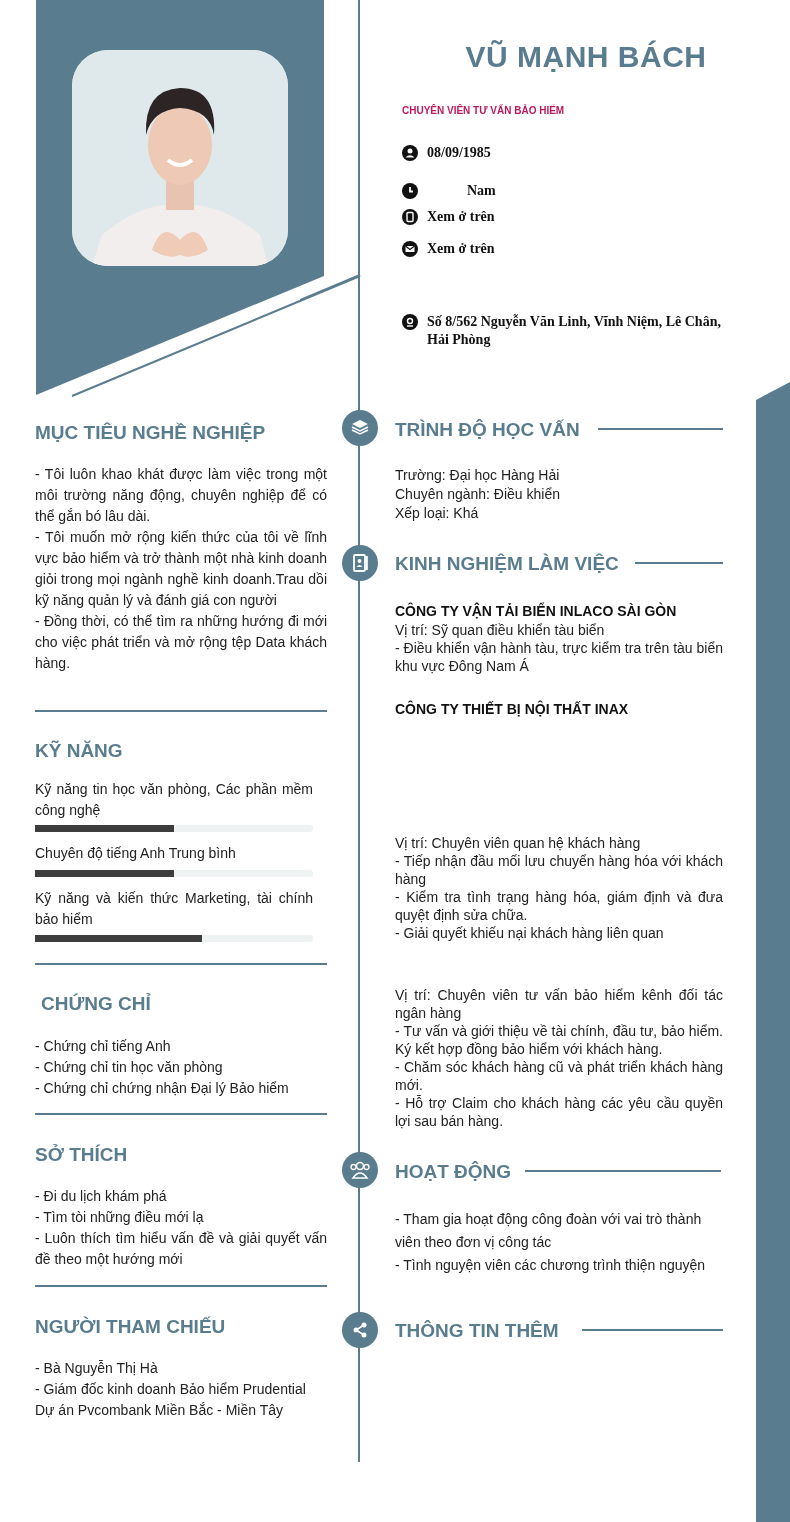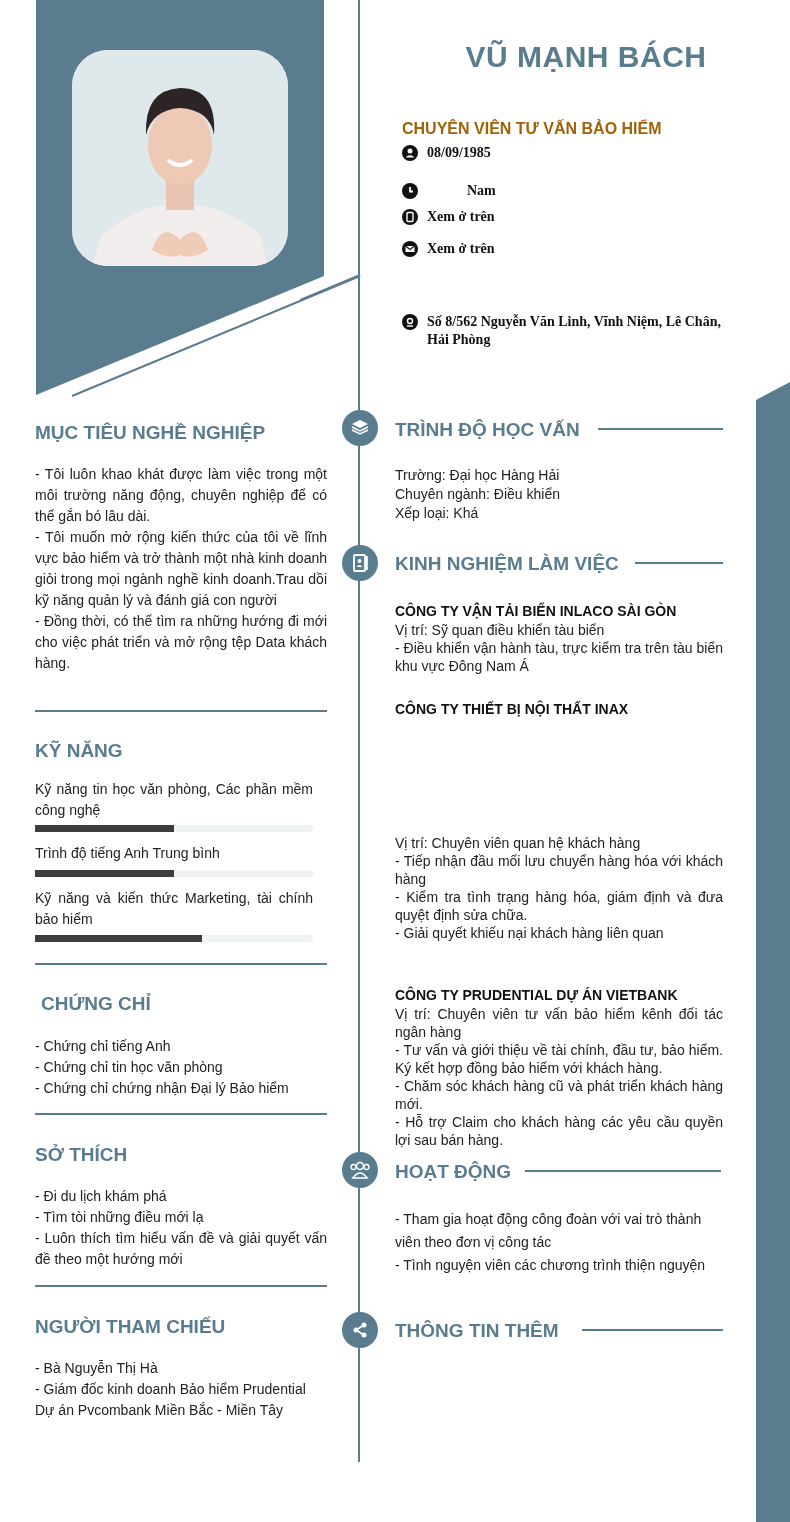--- a/index.html
+++ b/index.html
@@ -4,21 +4,21 @@
 <style>
   html, body { margin:0; padding:0; background:#ffffff; }
   body { width:790px; height:1522px; position:relative; overflow:hidden; font-family:"Liberation Sans", sans-serif; color:#222; }
   .abs { position:absolute; }
   .left-panel { position:absolute; left:36px; top:0; width:288px; height:395px; }
   .left-panel svg { position:absolute; left:0; top:0; }
   .photo { position:absolute; left:72px; top:50px; width:216px; height:216px; border-radius:36px; overflow:hidden; background:#dde7ea; }
   .timeline { position:absolute; left:358px; top:0; width:2px; height:1462px; background:#5a7c8f; }
   .right-bar { position:absolute; left:756px; top:405px; width:34px; height:1117px; background:#5a7c8f; }
   .name { position:absolute; left:400px; top:40px; width:372px; text-align:center; font-size:30px; font-weight:bold; color:#5a7c8f; letter-spacing:0.5px; }
-  .job-title { position:absolute; left:402px; top:120px; font-size:16px; font-weight:bold; color:#a16207; }
+  .job-title { position:absolute; left:402px; top:105px; font-size:10px; font-weight:bold; color:#be185d; }
   .info-row { position:absolute; left:402px; display:flex; align-items:flex-start; font-size:14px; font-weight:bold; color:#111; line-height:18px;font-family:Liberation Serif, serif; }
   .info-row .ico { width:16px; height:16px; border-radius:50%; background:#111; margin-right:9px; margin-top:1px; flex-shrink:0; position:relative; }
   .sec-title { position:absolute; font-size:19px; font-weight:bold; color:#5a7c8f; white-space:nowrap; }
   .text-block { position:absolute; font-size:14px; line-height:21px; color:#222; text-align:justify; }
   .divider { position:absolute; left:35px; width:292px; height:2px; background:#5a7c8f; }
   .rule { position:absolute; height:2px; background:#5a7c8f; }
   .tl-icon { position:absolute; left:342px; width:36px; height:36px; border-radius:50%; background:#5a7c8f; display:flex; align-items:center; justify-content:center; }
   .skill-label { position:absolute; left:35px; width:278px; font-size:14px; line-height:21px; text-align:justify; color:#222; }
   .bar { position:absolute; left:35px; width:278px; height:7px; background:#eef2f3; border-radius:4px; }
   .bar .fill { height:7px; background:#3d3d3d; border-radius:0; }
@@ -109,21 +109,21 @@
 <div class="text-block" style="left:35px;top:464px;width:292px;white-space:pre-line;">- Tôi luôn khao khát được làm việc trong một môi trường năng động, chuyên nghiệp để có thể gắn bó lâu dài.
 - Tôi muốn mở rộng kiến thức của tôi về lĩnh vực bảo hiểm và trở thành một nhà kinh doanh giỏi trong mọi ngành nghề kinh doanh.Trau dồi kỹ năng quản lý và đánh giá con người
 - Đồng thời, có thể tìm ra những hướng đi mới cho việc phát triển và mở rộng tệp Data khách hàng.</div>
 <div class="divider" style="top:710px;"></div>
 
 <div class="sec-title" style="left:35px;top:740px;">KỸ NĂNG</div>
 <div class="skill-label" style="top:779px;">Kỹ năng tin học văn phòng, Các phần mềm công nghệ</div>
 <div class="bar" style="top:825px;">
     <div class="fill" style="width:50%;"></div>
   </div>
-<div class="skill-label" style="top:843px;">Trình độ tiếng Anh Trung bình</div>
+<div class="skill-label" style="top:843px;">Chuyên độ tiếng Anh Trung bình</div>
 <div class="bar" style="top:870px;">
     <div class="fill" style="width:50%;"></div>
   </div>
 <div class="skill-label" style="top:888px;">Kỹ năng và kiến thức Marketing, tài chính bảo hiểm</div>
 <div class="bar" style="top:935px;">
     <div class="fill" style="width:60%;"></div>
   </div>
 <div class="divider" style="top:963px;"></div>
 
 <div class="sec-title" style="left:41px;top:993px;">CHỨNG CHỈ</div>
@@ -174,21 +174,20 @@
 <div class="job" style="top:700px;">
   <div class="company">CÔNG TY THIẾT BỊ NỘI THẤT INAX</div>
 </div>
 <div class="job" style="top:834px;">
   <div class="job-text" style="white-space:pre-line;">Vị trí: Chuyên viên quan hệ khách hàng
 - Tiếp nhận đầu mối lưu chuyển hàng hóa với khách hàng
 - Kiểm tra tình trạng hàng hóa, giám định và đưa quyệt định sửa chữa.
 - Giải quyết khiếu nại khách hàng liên quan</div>
 </div>
 <div class="job" style="top:986px;">
-  <div class="company">CÔNG TY PRUDENTIAL DỰ ÁN VIETBANK</div>
   <div class="job-text" style="white-space:pre-line;">Vị trí: Chuyên viên tư vấn bảo hiểm kênh đối tác ngân hàng
 - Tư vấn và giới thiệu về tài chính, đầu tư, bảo hiểm. Ký kết hợp đồng bảo hiểm với khách hàng.
 - Chăm sóc khách hàng cũ và phát triển khách hàng mới.
 - Hỗ trợ Claim cho khách hàng các yêu cầu quyền lợi sau bán hàng.</div>
 </div>
 
 <div class="tl-icon" style="top:1152px;">
   <svg width="24" height="22" viewBox="0 0 24 22">
       <circle cx="12" cy="7" r="3.5" fill="none" stroke="#fff" stroke-width="1.6"></circle>
       <path d="M5 19 Q12 9 19 19 Z" fill="none" stroke="#fff" stroke-width="1.6"></path>

